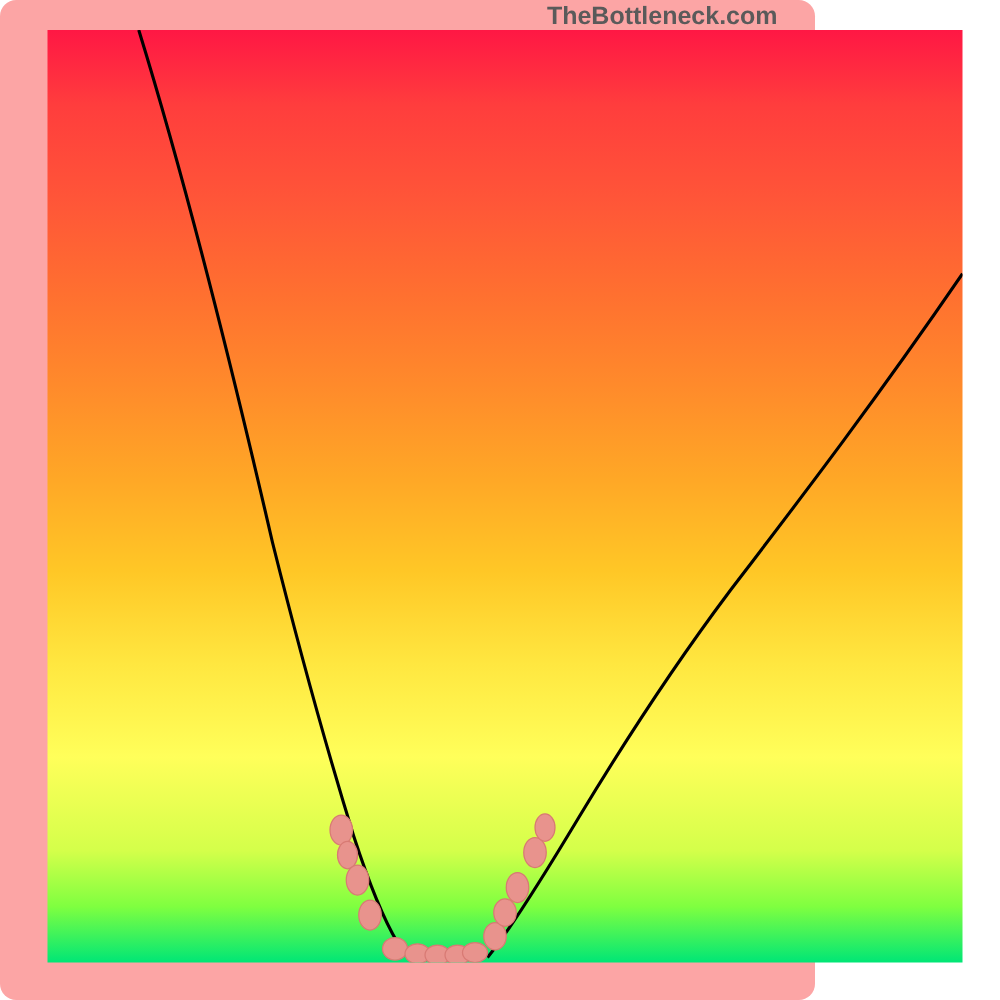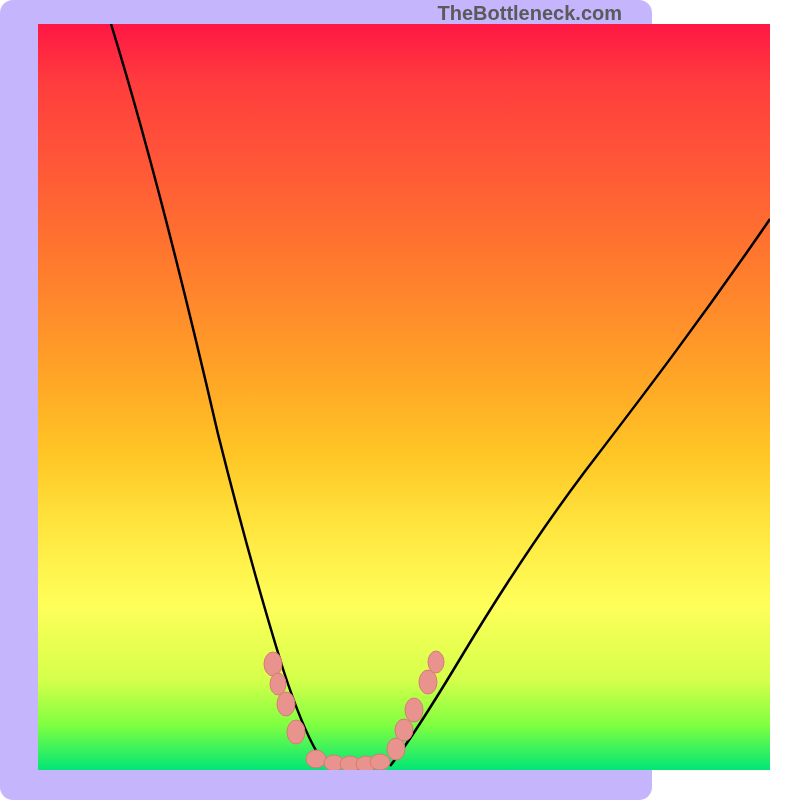--- a/index.html
+++ b/index.html
@@ -1,20 +1,20 @@
 <!DOCTYPE html>
 <html><head>
   <meta charset="utf-8">
   <style>
     body { margin: 0; padding: 0; }
     .chart-container {
       position: relative;
       width: 652px;
       height: 800px;
-      background: #c4b5fd;
+      background: #fca5a5;
       border-radius: 13px;
     }
     .plot-area {
       position: absolute;
       left: 38px;
       top: 24px;
       width: 732px;
       height: 746px;
       background: linear-gradient(to bottom,
         #ff1744 0%,

